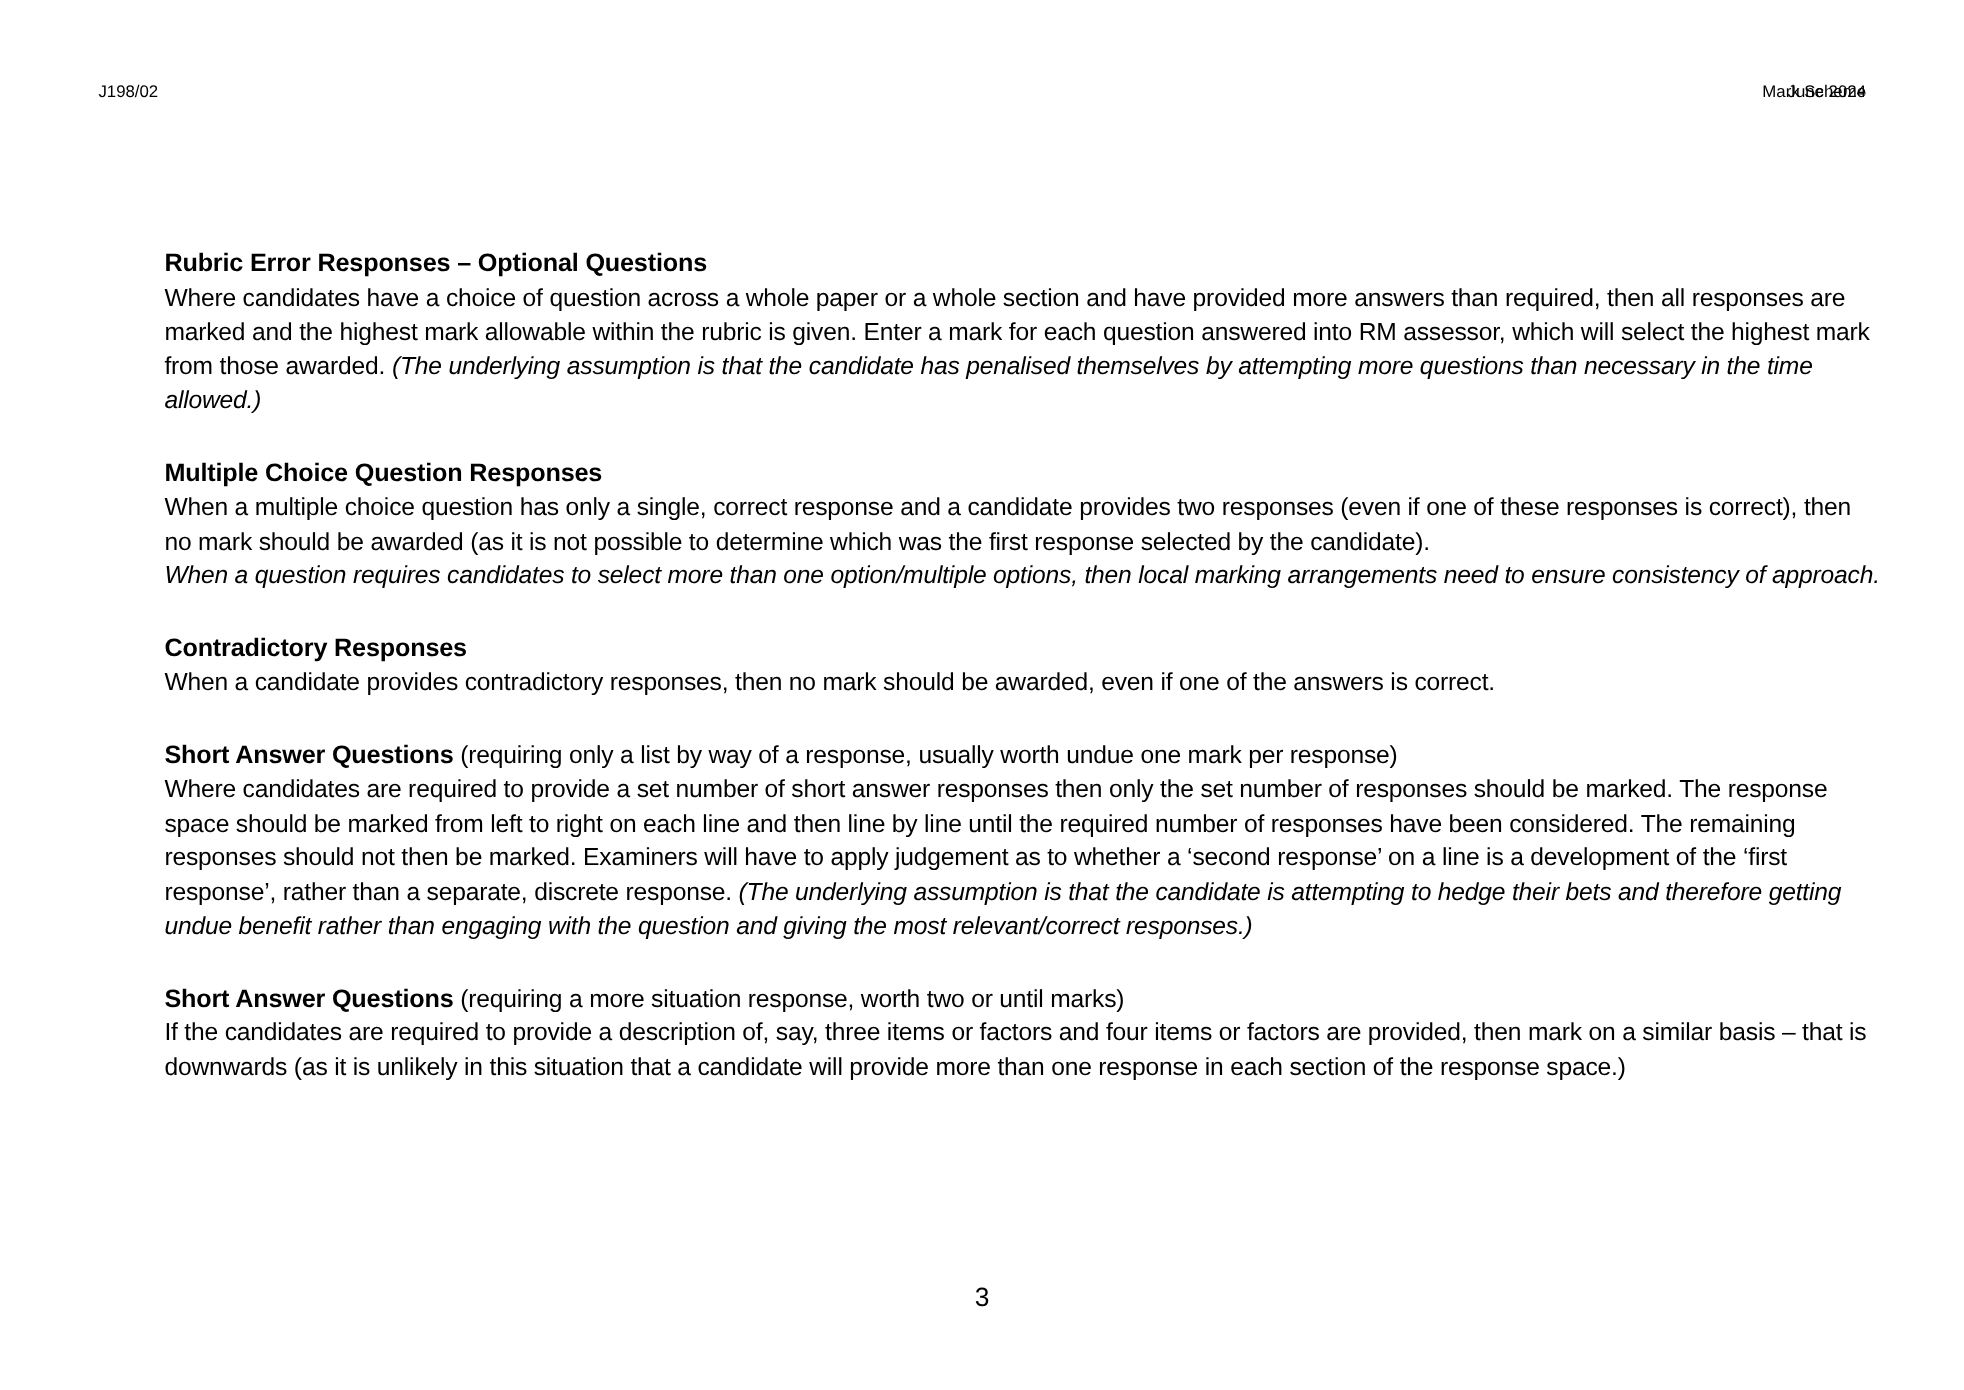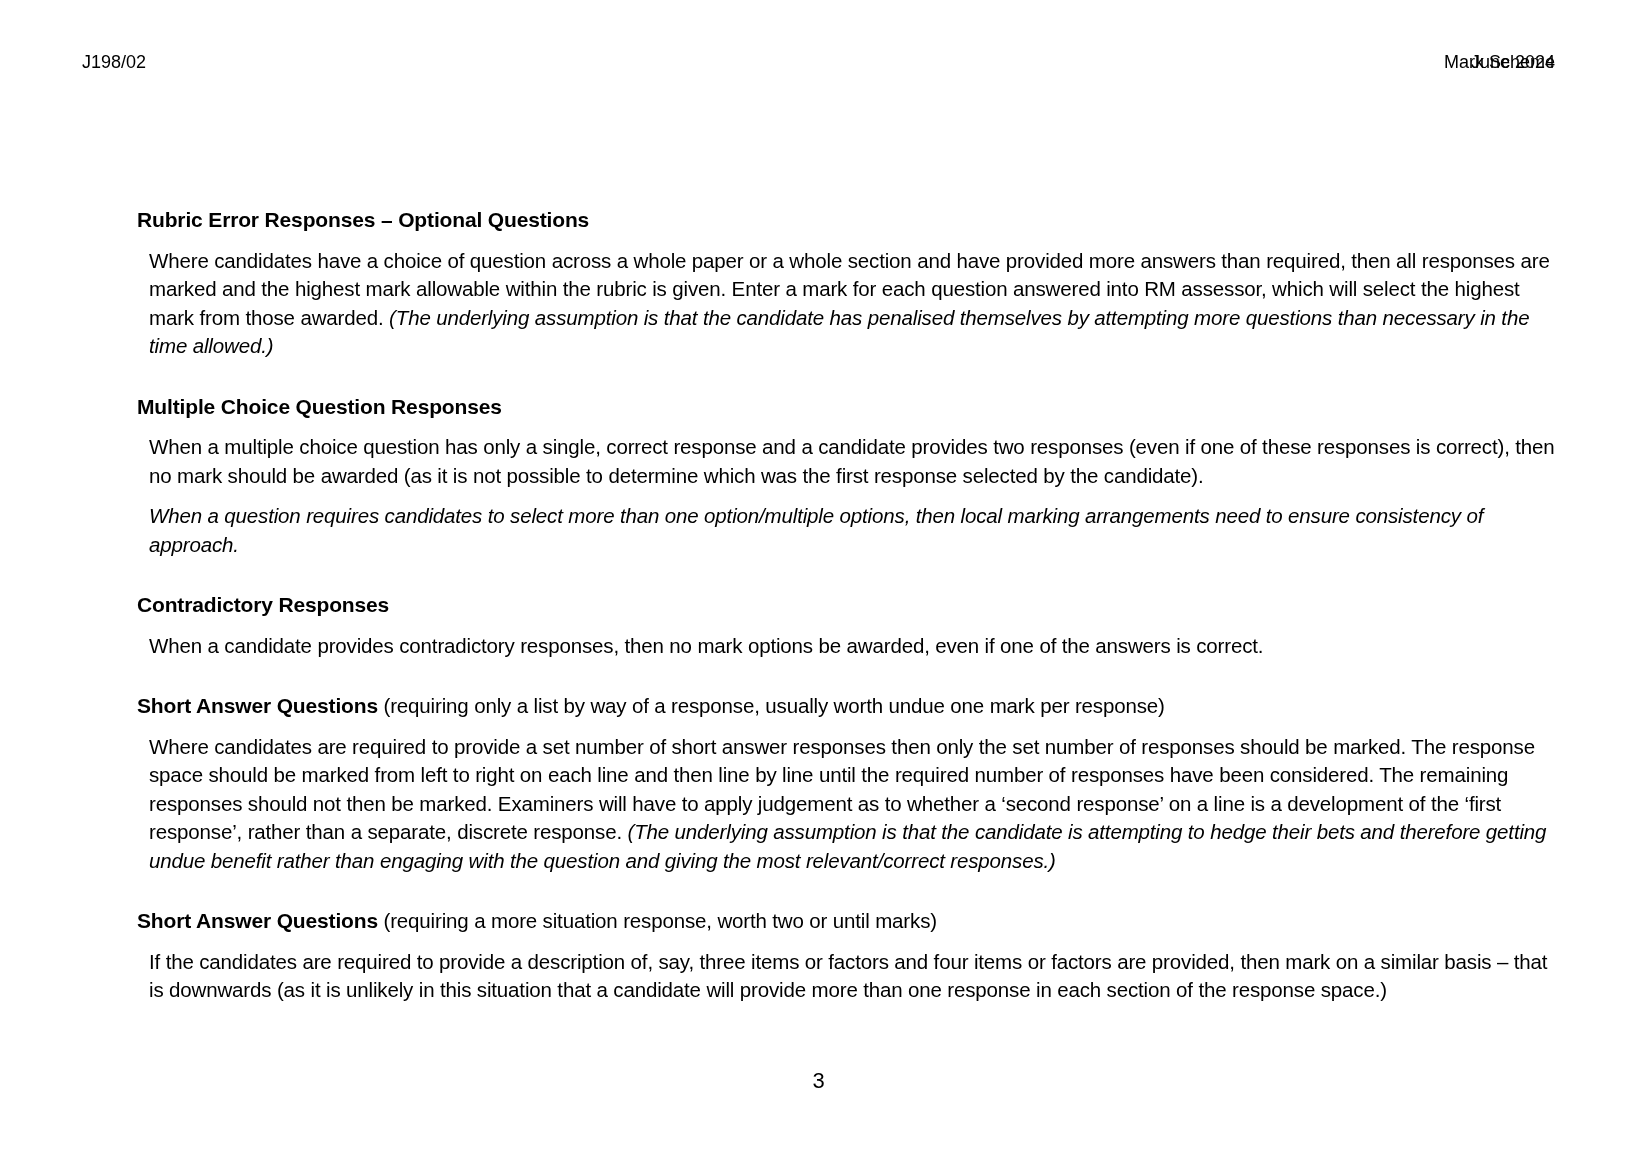--- a/index.html
+++ b/index.html
@@ -1,31 +1,31 @@
 <!DOCTYPE html>
 <html><head>
   <meta charset="utf-8">
   <style>
     html, body { margin: 0; padding: 0; background: #ffffff; }
     body {
       width: 1637px; height: 1158px; position: relative; overflow: hidden;
       font-family: "Liberation Sans", sans-serif; color: #000000;
     }
-    .header { position: absolute; top: 52px; left: 82px; right: 82px; height: 30px; font-size: 18px; }
+    .header { position: absolute; top: 68px; left: 82px; right: 82px; height: 30px; font-size: 14px; }
     .header .left { position: absolute; left: 0; top: 0; }
     .header .center { position: absolute; left: 0; right: 0; top: 0; text-align: right; }
     .header .right { position: absolute; right: 0; top: 0; text-align: right; }
     .content {
       position: absolute; left: 137px; width: 1430px; top: 206px;
       font-size: 20.5px; line-height: 28.5px; letter-spacing: -0.15px;
     }
     .section { margin: 0 0 32px 0; }
     .section h2 { font-size: 21px; font-weight: bold; margin: 0; line-height: 28.5px; display: inline; }
     .section .heading-line { line-height: 28.5px; }
-    .section p { margin: 12px; }
+    .section p { margin: 0; }
     .it { font-style: italic; }
     .b { font-weight: normal; }
     .page-number { position: absolute; top: 1068px; left: 0; right: 0; text-align: center; font-size: 22px; }
   </style>
 </head>
 <body>
 
 <div class="header">
   <span class="left">J198/02</span>
   <span class="center">Mark Scheme</span>
@@ -43,21 +43,21 @@
   </div>
 
   <div class="section">
     <div class="heading-line"><h2>Multiple Choice Question Responses</h2></div>
     <p>When a multiple choice question has only a single, correct response and a candidate provides two responses (even if one of these responses is correct), then no mark should be awarded (as it is not possible to determine which was the first response selected by the candidate).</p>
     <p class="it">When a question requires candidates to select more than one option/multiple options, then local marking arrangements need to ensure consistency of approach.</p>
   </div>
 
   <div class="section">
     <div class="heading-line"><h2>Contradictory Responses</h2></div>
-    <p>When a candidate provides contradictory responses, then no mark options be awarded, even if one of the answers is correct.</p>
+    <p>When a candidate provides contradictory responses, then no mark should be awarded, even if one of the answers is correct.</p>
   </div>
 
   <div class="section">
     <div class="heading-line">
       <h2>Short Answer Questions</h2><span> (requiring only a list by way of a response, usually worth undue </span><span class="b">one mark per response</span><span>)</span>
     </div>
     <p>
       <span>Where candidates are required to provide a set number of short answer responses then only the set number of responses should be marked. The response space should be marked from left to right on each line and then line by line until the required number of responses have been considered.  The remaining responses should not then be marked. Examiners will have to apply judgement as to whether a ‘second response’ on a line is a development of the ‘first response’, rather than a separate, discrete response.</span>
       <span class="it">(The underlying assumption is that the candidate is attempting to hedge their bets and therefore getting undue benefit rather than engaging with the question and giving the most relevant/correct responses.)</span>
     </p>

